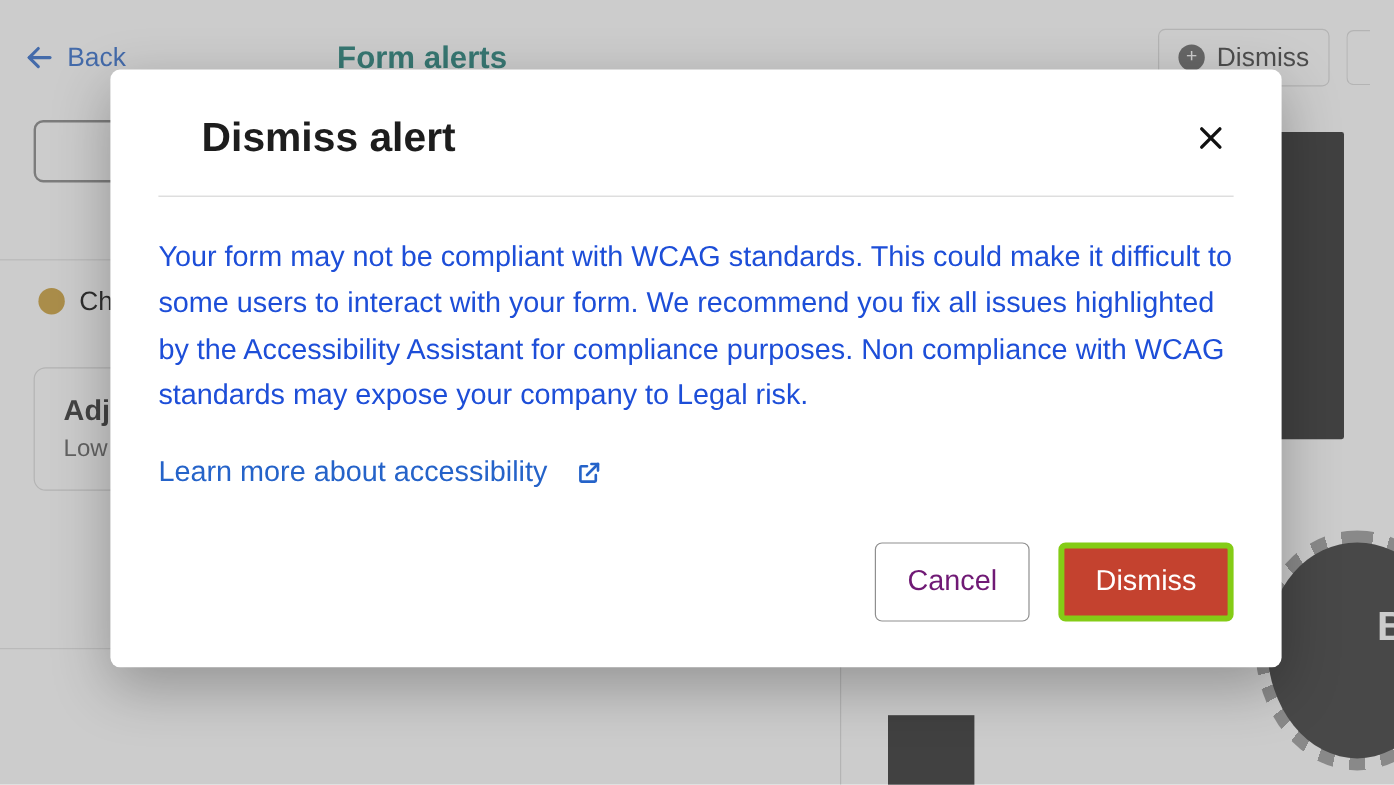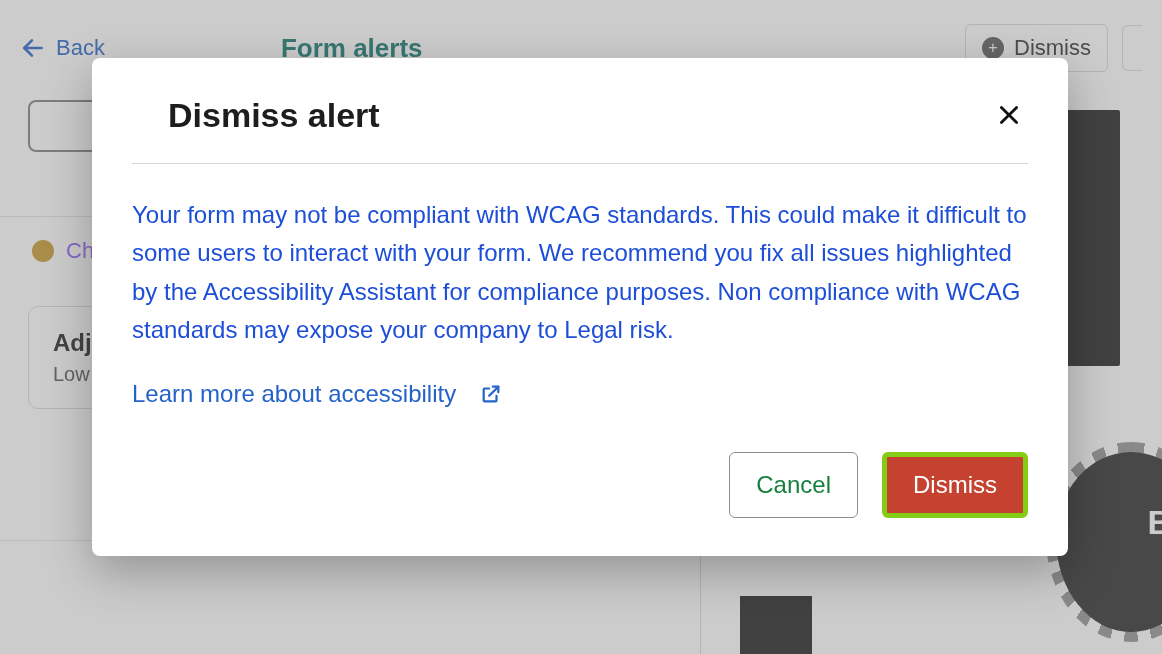--- a/index.html
+++ b/index.html
@@ -15,21 +15,21 @@
     .bg .teaser-wrap { margin-left: auto; display: flex; gap: 14px; align-items: center; }
     .bg .teaser { display: inline-flex; align-items: center; gap: 10px; border: 1px solid #d8d8d8; border-radius: 6px; padding: 10px 16px; font-size: 22px; color: #333; background: #fff; }
     .bg .plus-circ { width: 22px; height: 22px; border-radius: 50%; background: #5b5b5b; display: inline-flex; align-items: center; justify-content: center; color: #fff; font-size: 16px; line-height: 1; }
     .bg .ghost-btn { width: 20px; height: 46px; border: 1px solid #d8d8d8; border-radius: 6px 0 0 6px; background: #fff; border-right: none; }
 
     .bg .panel-row { display: flex; }
     .bg .left-col { width: 700px; padding: 0 0 0 28px; }
 
     .bg .search-slot { width: 640px; height: 52px; border: 2px solid #7f7f7f; border-radius: 8px; background: #fff; margin-bottom: 36px; }
 
-    .bg .alert-row { display: flex; align-items: center; gap: 12px; margin: 0 0 28px 2px; font-size: 22px; color: #8b5cf6; }
+    .bg .alert-row { display: flex; align-items: center; gap: 12px; margin: 0 0 28px 2px; font-size: 22px; color: #000000; }
     .bg .warn-dot { width: 22px; height: 22px; border-radius: 50%; background: #C99A2E; display: inline-block; }
 
     .bg .card { border: 1px solid #d8d8d8; border-radius: 10px; padding: 22px 24px; width: 640px; }
     .bg .card h3 { font-size: 24px; font-weight: 700; color: #222; margin-bottom: 6px; }
     .bg .card p { font-size: 20px; color: #555; }
 
     .bg .sep-vert { position: absolute; left: 700px; top: 86px; bottom: 0; width: 1px; background: #d8d8d8; }
     .bg .dark-panel { position: absolute; left: 740px; top: 110px; width: 380px; height: 256px; background: #1f1f1f; border-radius: 2px; }
     .bg .dark-stub { position: absolute; left: 740px; top: 596px; width: 72px; height: 58px; background: #1f1f1f; }
     .bg .badge-seal { position: absolute; right: -44px; top: 452px; width: 150px; height: 180px; background: #2b2b2b; border-radius: 50% 50% 50% 50% / 48% 48% 52% 52%; transform: rotate(0deg); }
@@ -48,21 +48,21 @@
     .modal-head { display: flex; align-items: flex-start; justify-content: space-between; margin-left: 36px; }
     .modal-title { font-size: 34px; font-weight: 700; color: #1d1d1d; }
     .close-btn { background: none; border: none; padding: 6px; cursor: pointer; color: #111; }
     .close-btn svg { width: 26px; height: 26px; }
     .modal hr { border: none; border-top: 1px solid #d6d6d6; margin: 26px 0 32px 0; }
     .modal-body { font-size: 24px; line-height: 1.6; color: #1d4ed8; }
     .modal-link { display: inline-flex; align-items: center; gap: 24px; margin-top: 30px; font-size: 24px; color: #2563C9; text-decoration: none; }
     .modal-link svg { width: 22px; height: 22px; }
     .modal-actions { display: flex; justify-content: flex-end; gap: 24px; margin-top: 44px; }
     .btn { font-size: 24px; border-radius: 6px; padding: 14px 26px; cursor: pointer; font-weight: 500; }
-    .btn-secondary { background: #fff; color: #15803d; border: 1px solid #8f8f8f; }
+    .btn-secondary { background: #fff; color: #701a75; border: 1px solid #8f8f8f; }
     .btn-primary { background: #C4422F; color: #fff; border: 5px solid #84cc16; }
   </style>
 </head>
 <body>
 
 <div class="bg">
   <div class="topbar">
     <a class="back">
       <svg viewBox="0 0 24 24" fill="none" stroke="#2563C9" stroke-width="2.4" stroke-linecap="round" stroke-linejoin="round">
           <line x1="20" y1="12" x2="4" y2="12"></line>

